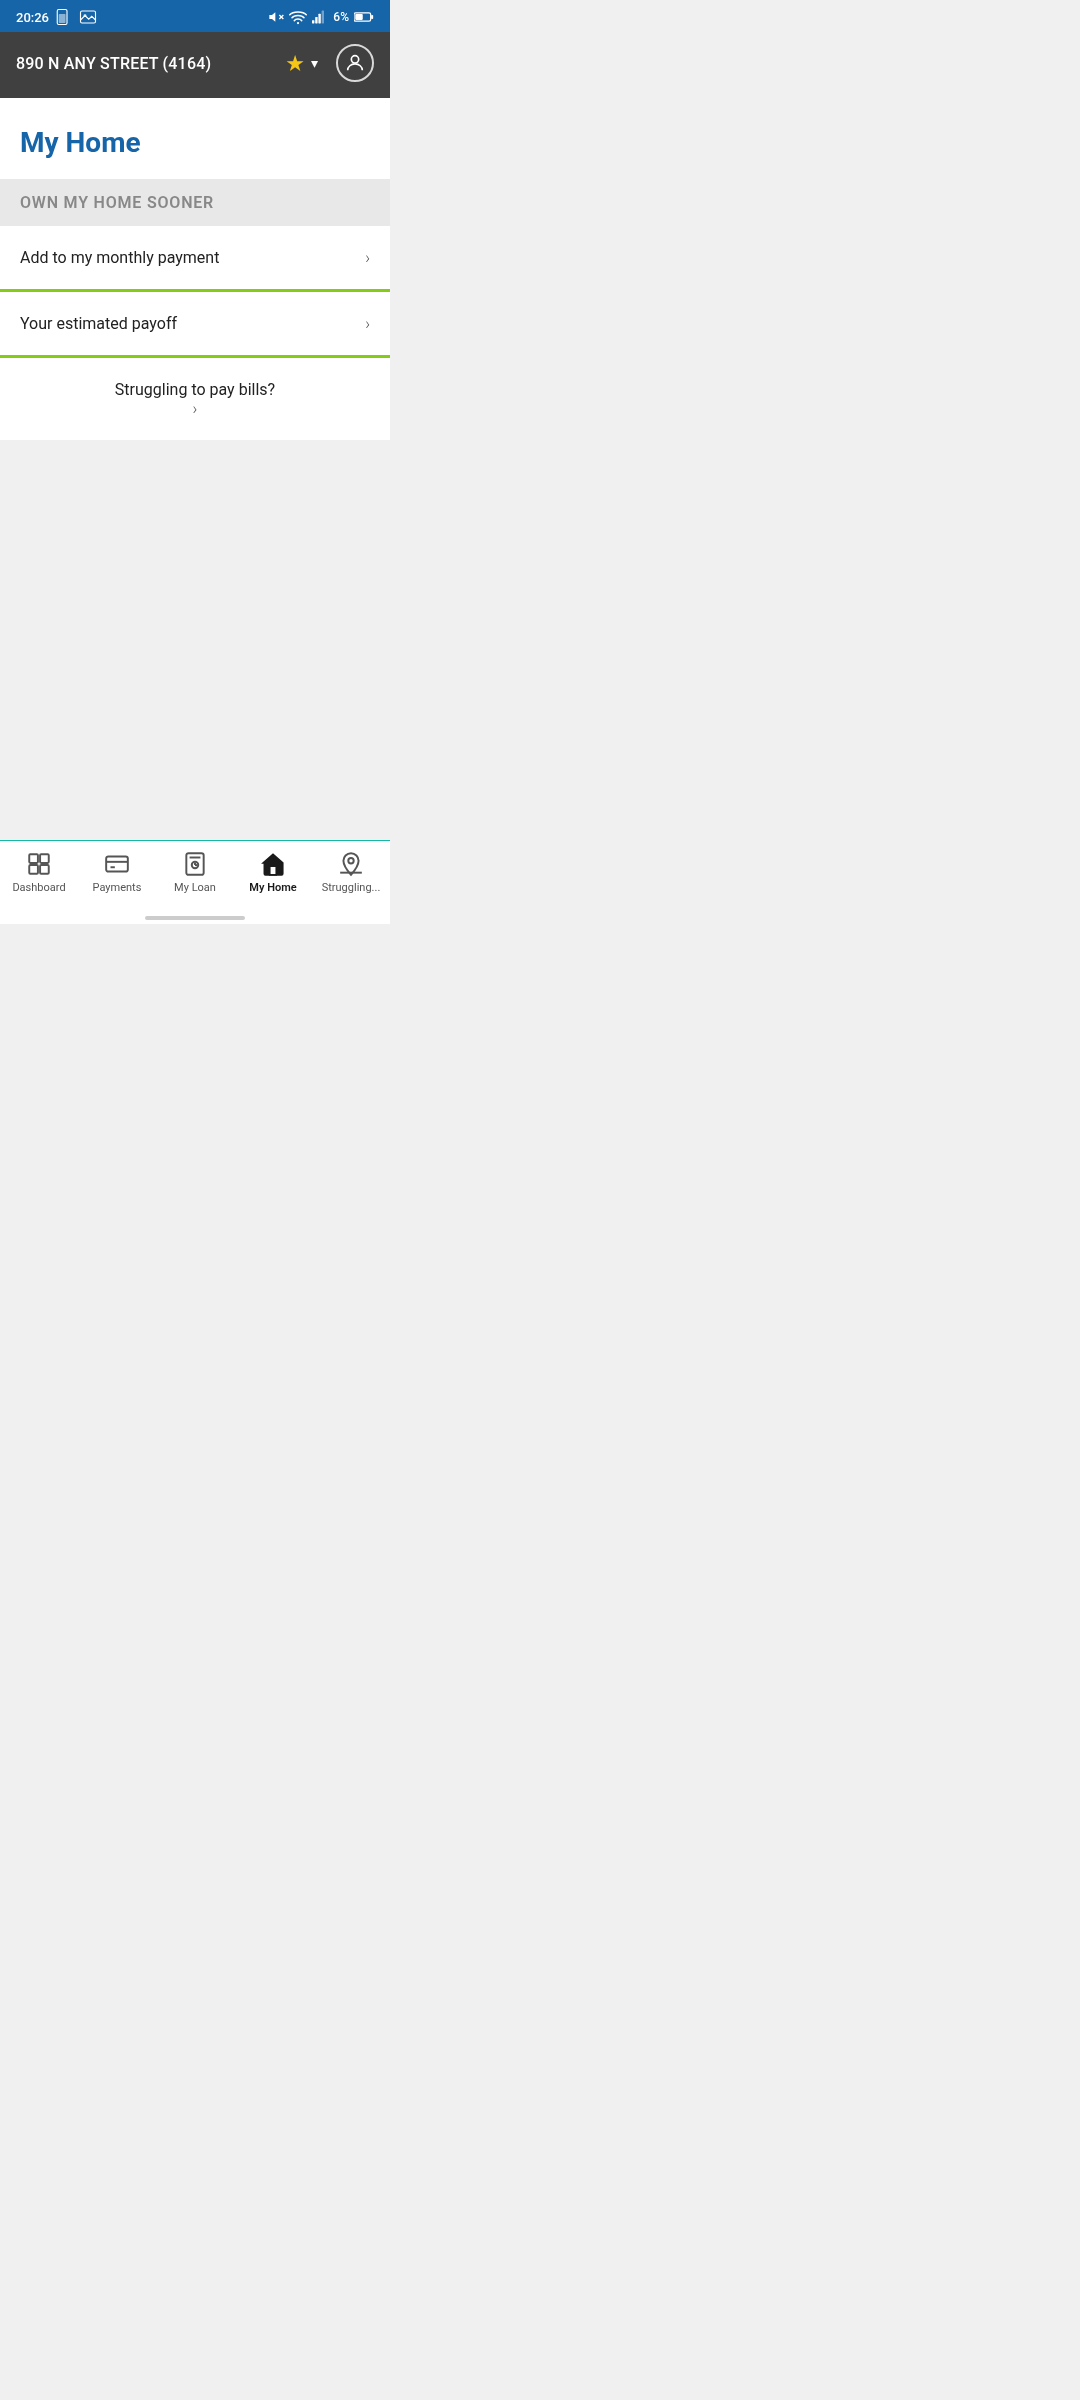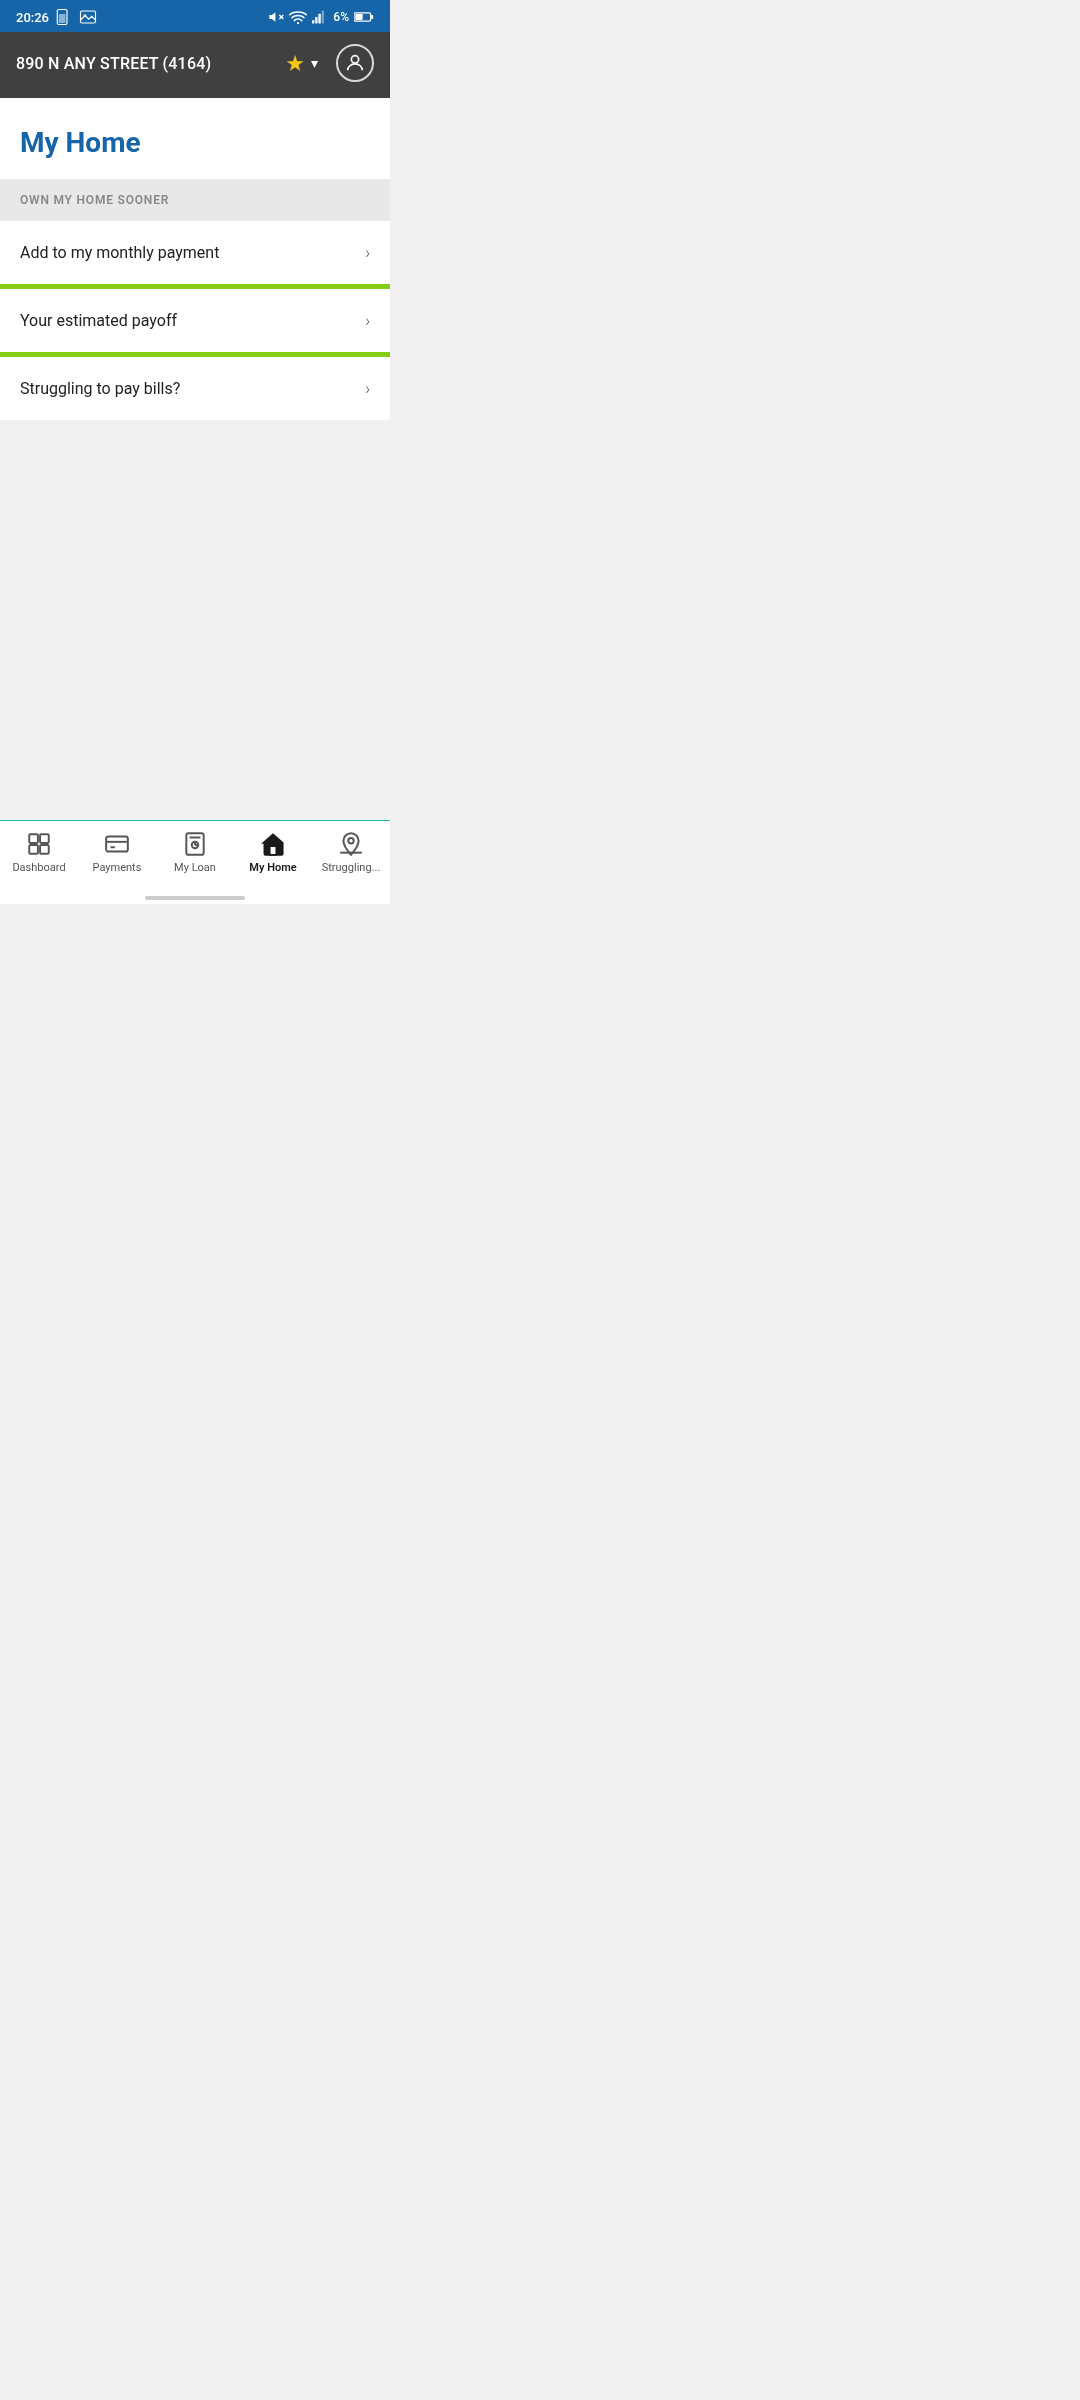--- a/index.html
+++ b/index.html
@@ -68,41 +68,42 @@
     .page-title {
       color: #1565a8;
       font-size: 28px;
       font-weight: 700;
     }
 
     
     .section-header {
       background: #e8e8e8;
       padding: 14px 20px;
-      font-size: 12px;
+      font-size: 16px;
       font-weight: 600;
       color: #888;
       letter-spacing: 0.8px;
       text-transform: uppercase;
     }
 
     
     .menu-list {
       background: white;
     }
     .menu-item {
       display: flex;
       align-items: center;
       justify-content: space-between;
       padding: 22px 20px;
-      border-bottom: 5px solid #84cc16;
+      border-bottom: 3px solid #84cc16;
       cursor: pointer;
     }
     .menu-item:last-child {
       border-bottom: none;
+      flex-direction: column;
     }
     .menu-item-label {
       font-size: 16px;
       color: #222;
     }
     .menu-item-chevron {
       color: #555;
       font-size: 16px;
       font-weight: 300;
     }

